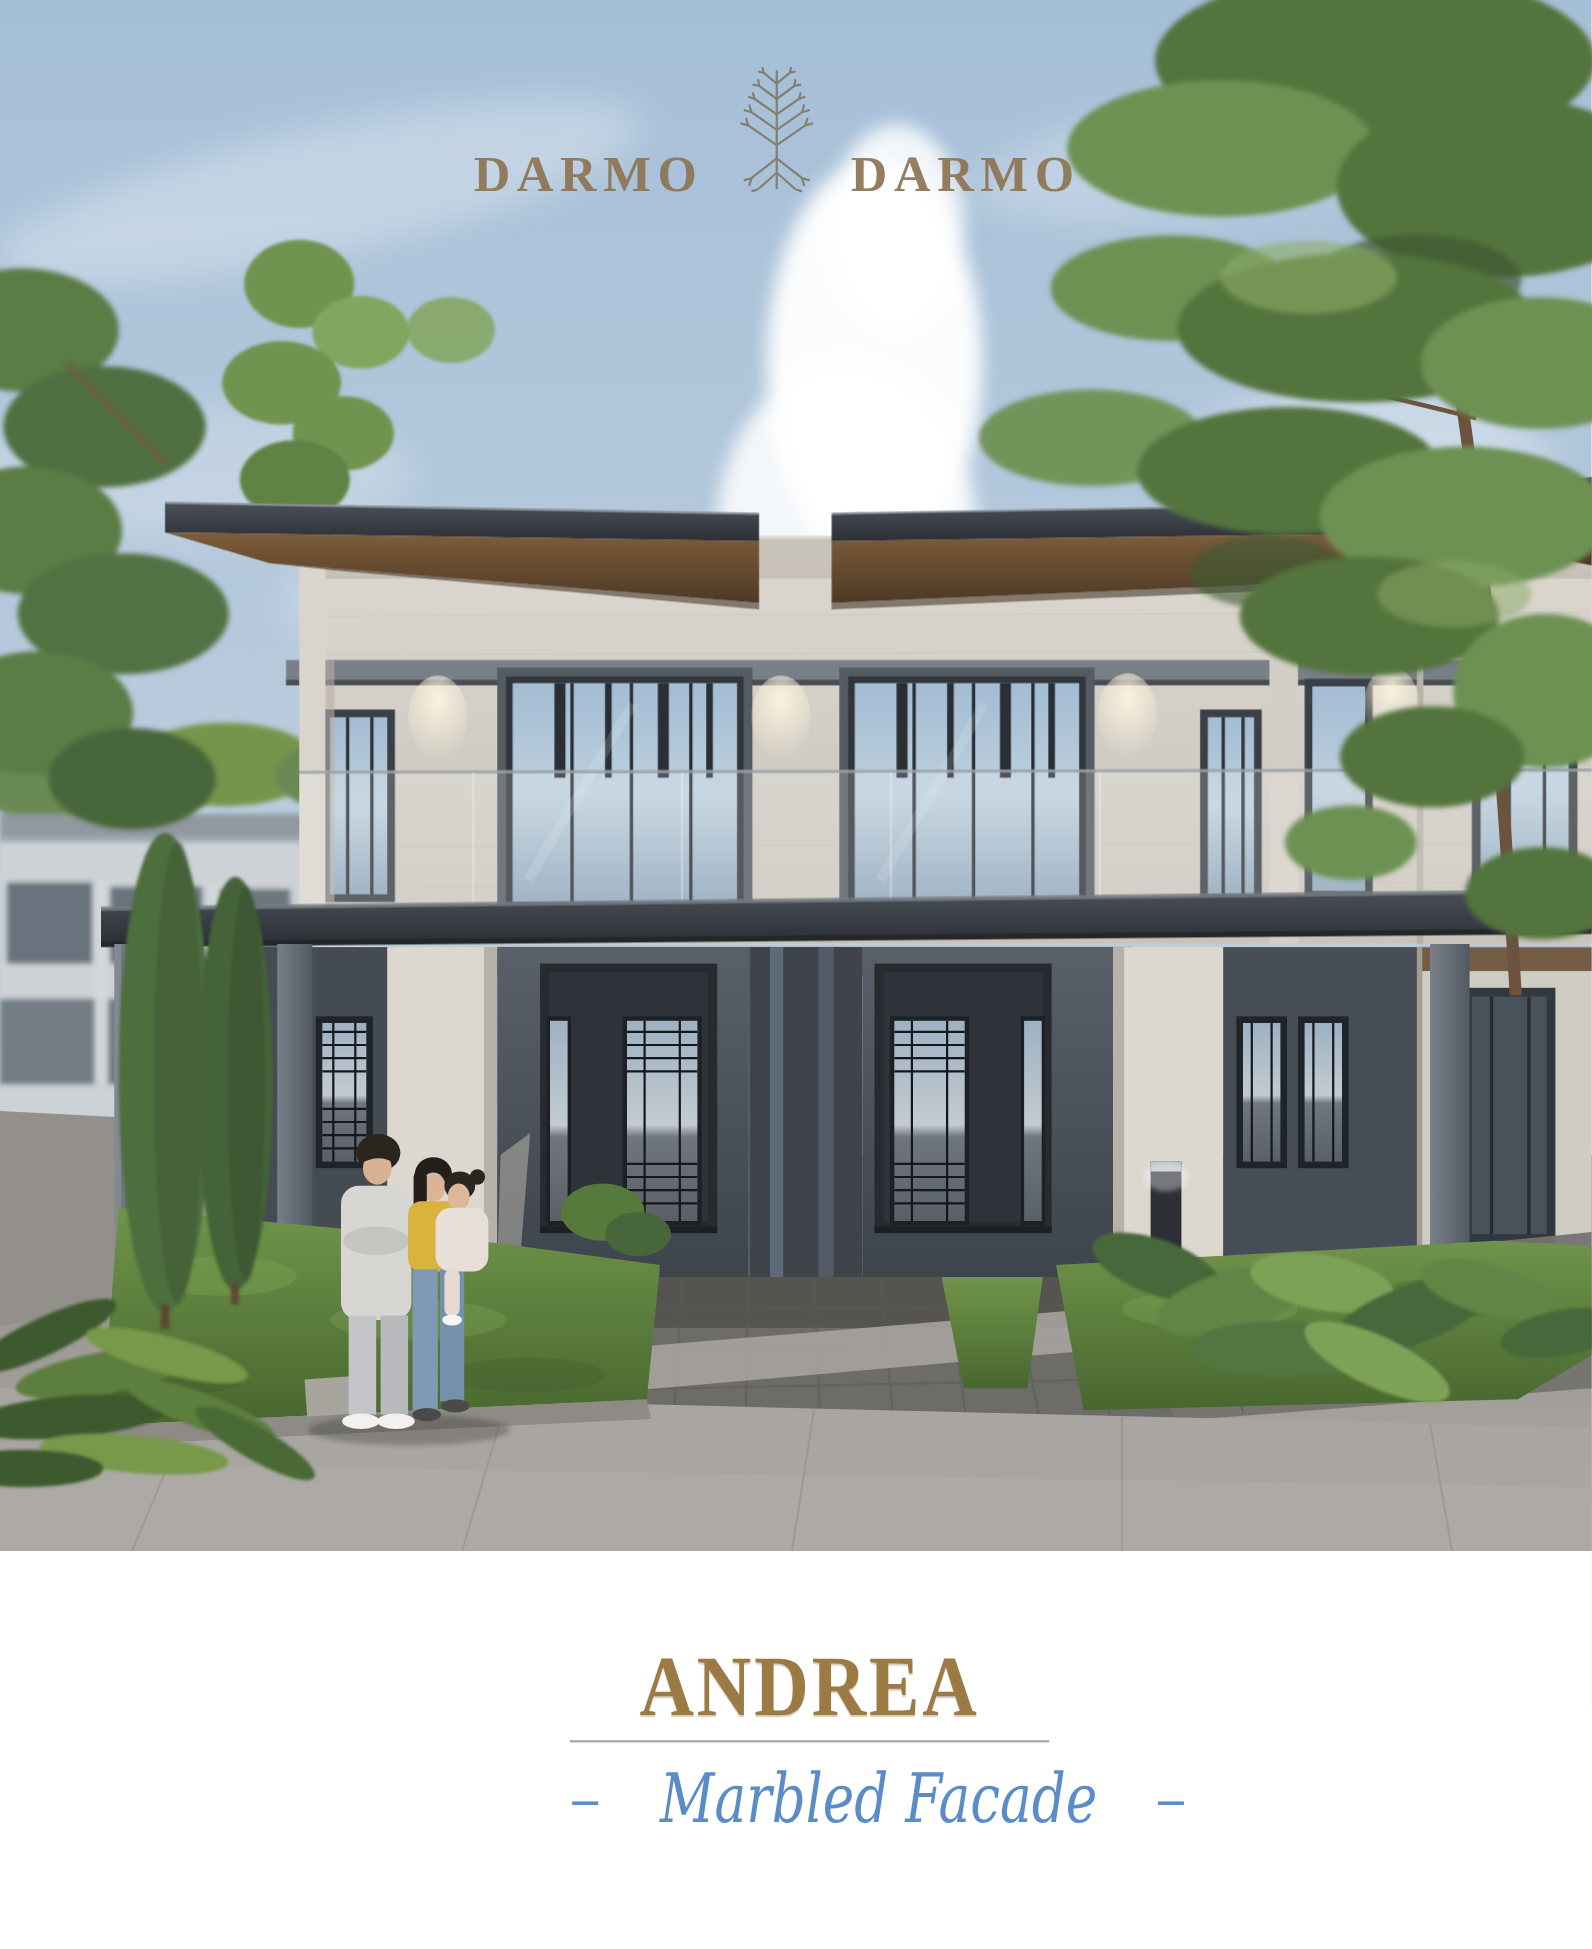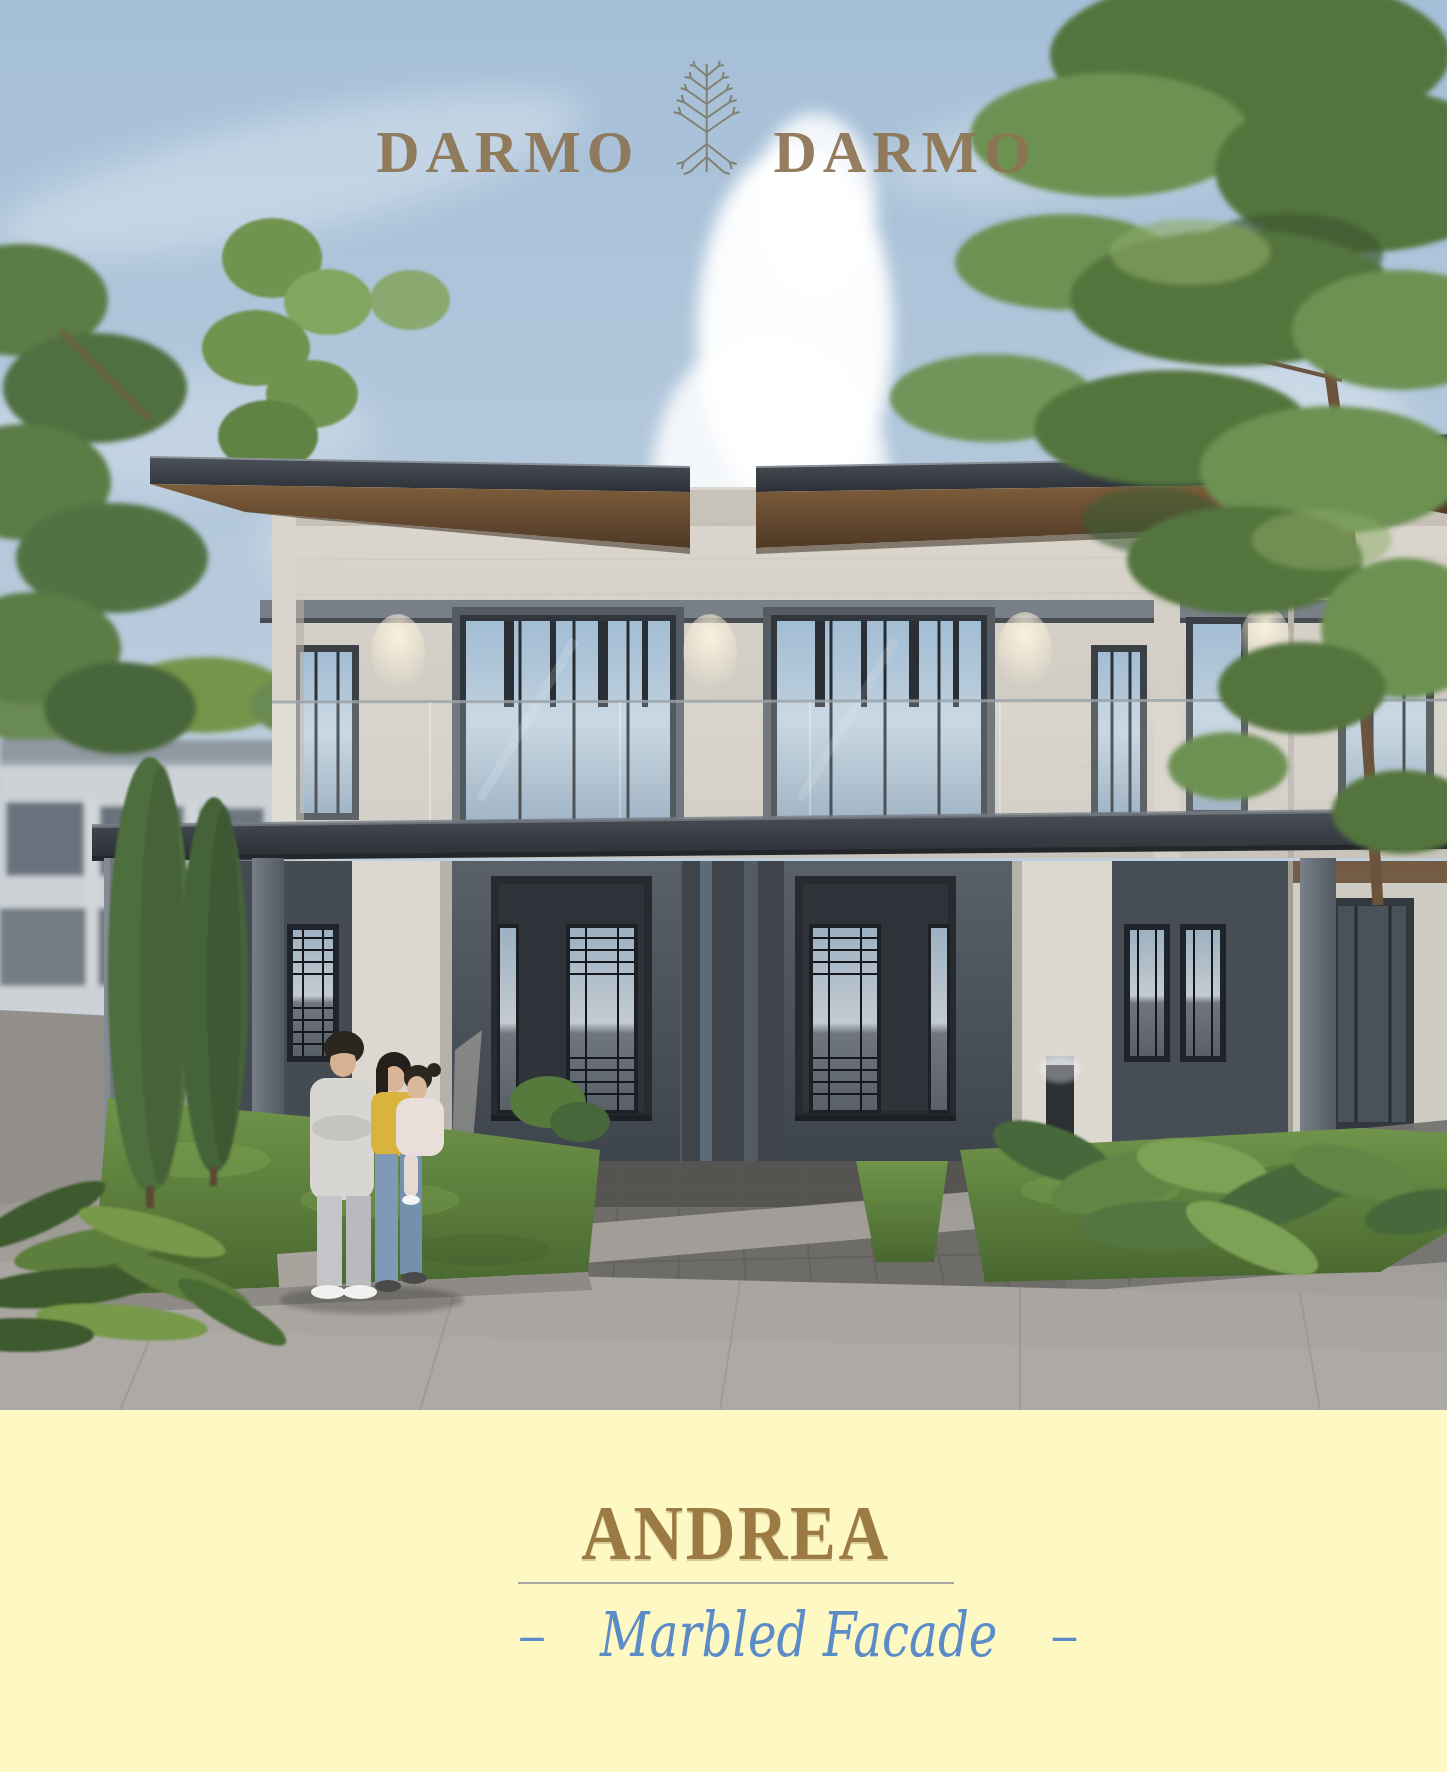--- a/index.html
+++ b/index.html
@@ -1,23 +1,23 @@
 <!DOCTYPE html>
 <html><head>
 <meta charset="utf-8">
 <style>
   html,body{margin:0;padding:0;background:#ffffff;}
   .poster{position:relative;width:1447px;height:1772px;overflow:hidden;background:#d5d4d2;font-family:"Liberation Serif",serif;}
   .scene{position:absolute;top:0;left:0;display:block;}
   
   .logo{position:absolute;top:60px;left:50%;transform:translateX(calc(-50% - 17px));display:flex;align-items:flex-end;gap:28px;}
-  .logo-word{font-size:60px;font-weight:600;letter-spacing:6px;line-height:1;color:#8d7553;opacity:.93;margin-bottom:4px;margin-top:12px;}
+  .logo-word{font-size:46px;font-weight:600;letter-spacing:6px;line-height:1;color:#8d7553;opacity:.93;margin-bottom:4px;margin-top:12px;}
   .logo-tree{width:78px;height:126px;opacity:.85;}
   
-  .footer{position:absolute;left:0;top:1410px;width:1447px;height:362px;background:#fef9c3;}
+  .footer{position:absolute;left:0;top:1410px;width:1447px;height:362px;background:#ffffff;}
   .footer-inner{position:relative;left:12px;width:520px;margin:0 auto;text-align:center;padding-top:84px;}
   .title{margin:0;font-size:78px;font-weight:bold;line-height:1;color:#9c7a43;letter-spacing:3px;
          transform:scaleX(.88);transform-origin:center;text-shadow:0 2px 1px rgba(90,60,20,.25);}
   .divider{width:436px;height:2px;background:#a9a69f;margin:10px auto 0;}
   .subtitle-row{margin:18px auto 0;width:430px;display:flex;align-items:center;justify-content:space-between;}
   .dash{color:#5b8cc8;font-size:46px;line-height:1;font-weight:bold;}
   .subtitle{color:#5b8cc8;font-size:62px;font-style:italic;font-family:"DejaVu Serif",serif;line-height:1.05;
             transform:scaleX(.78);transform-origin:center;white-space:nowrap;}
 </style>
 </head>

